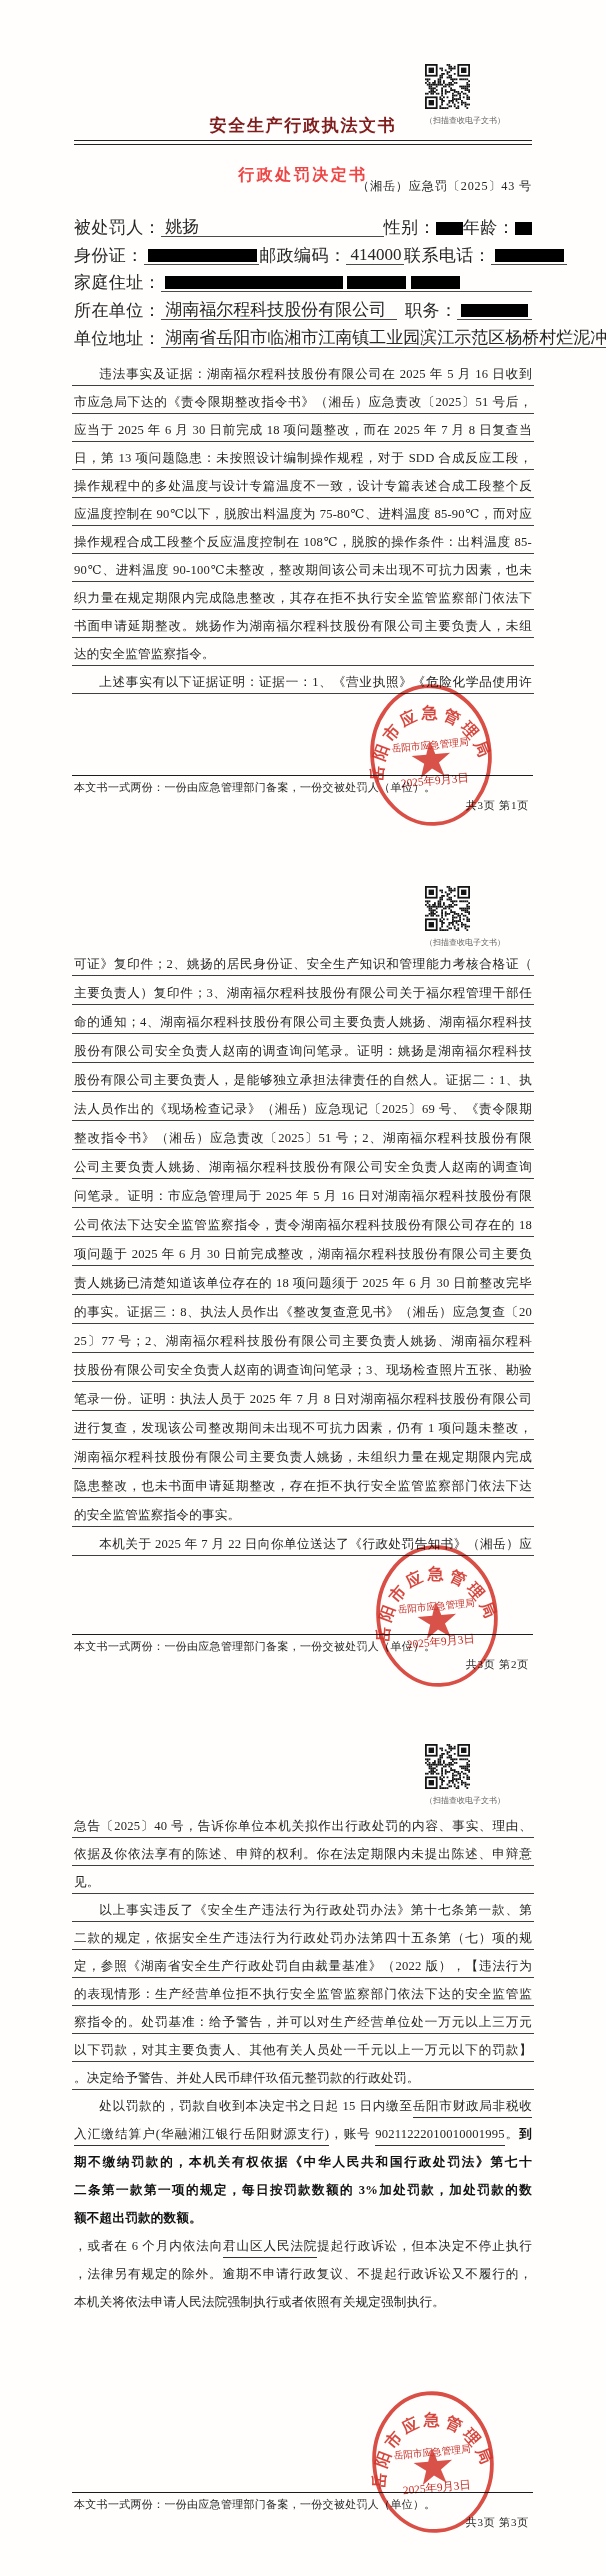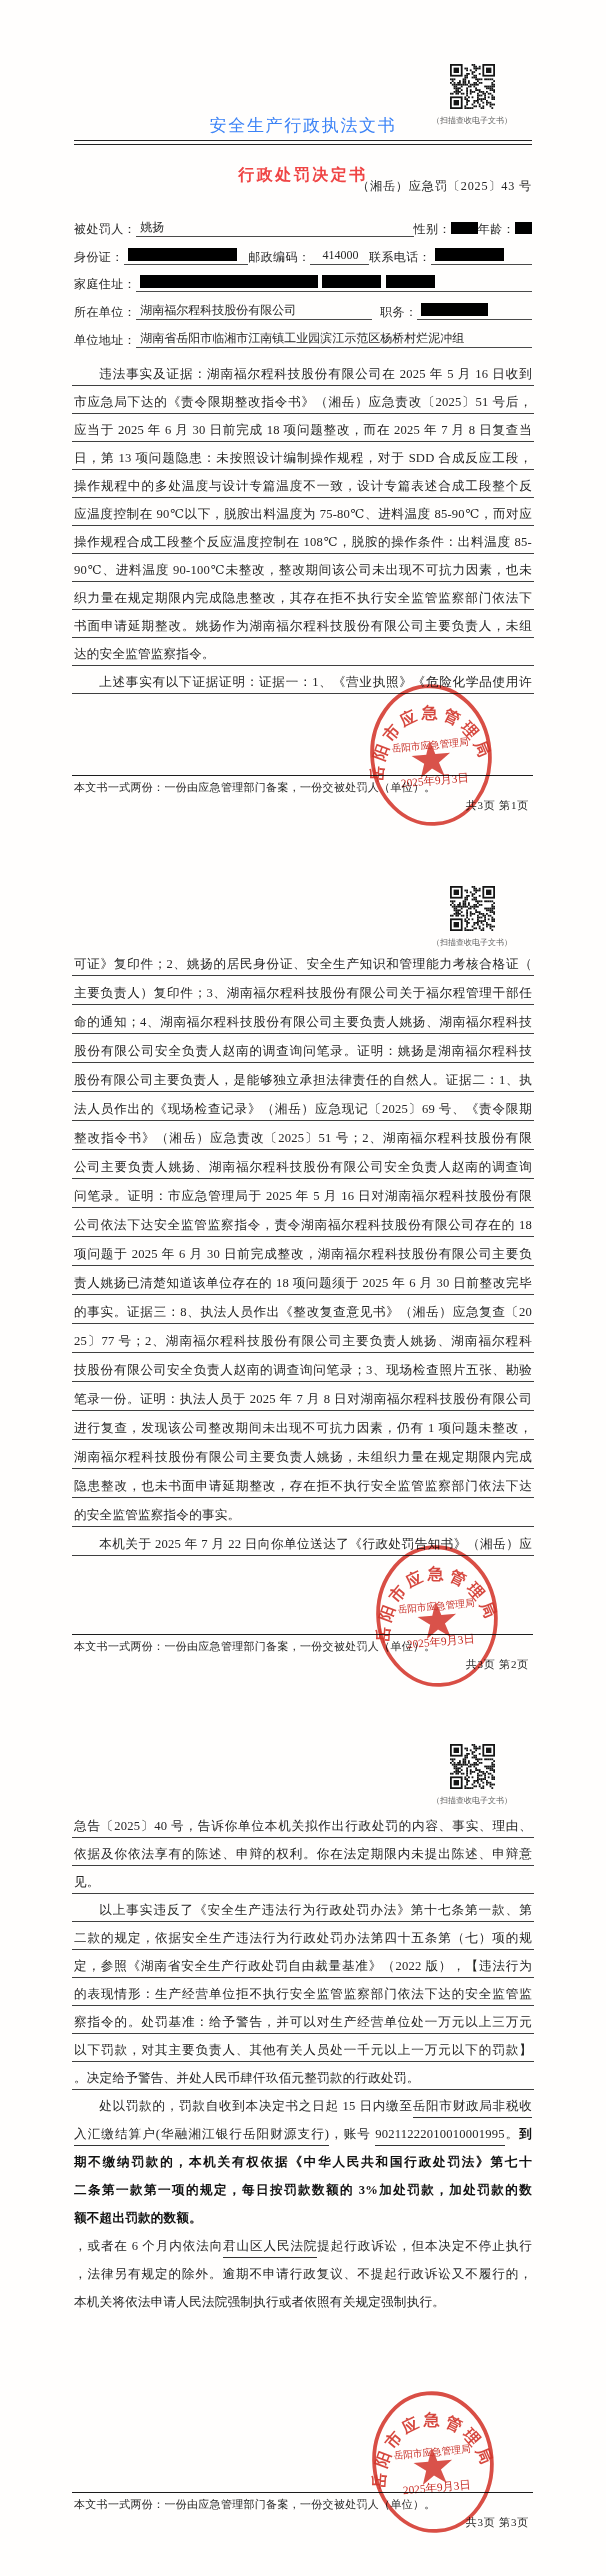--- a/index.html
+++ b/index.html
@@ -1,33 +1,33 @@
 <!DOCTYPE html>
 <html style="font-size:13.5px"><head>
 <meta charset="utf-8">
 <style>
   html,body{margin:0;padding:0;background:#ffffff;}
   body{width:606px;height:2576px;position:relative;font-family:"Liberation Serif","DejaVu Serif",serif;color:#262626;}
   .page{position:absolute;left:0;width:606px;height:859px;background:#fffefd;overflow:hidden;}
   #p1{top:0;} #p2{top:859px;} #p3{top:1717px;}
 
   
-  .qr-wrap{position:absolute;left:425px;width:94px;text-align:center;}
+  .qr-wrap{position:absolute;left:425px;width:94px;text-align:left;}
   #p1 .qr-wrap{top:64px;} #p2 .qr-wrap,#p3 .qr-wrap{top:27px;}
   .qrsvg{width:45px;height:45px;display:inline-block;fill:#151515;background:#fff;}
   .qr-caption{font-size:8px;color:#5d5d5d;white-space:nowrap;margin-top:1.7px;letter-spacing:0;}
 
   
-  .t1{position:absolute;left:74px;width:458px;top:114px;text-align:center;font-size:17px;font-weight:normal;letter-spacing:1.7px;color:#3b82f6;}
+  .t1{position:absolute;left:74px;width:458px;top:114px;text-align:center;font-size:17px;font-weight:bold;letter-spacing:1.7px;color:#7f1d1d;}
   .rule2{position:absolute;left:74px;width:458px;top:140px;height:3.4px;border-top:1.7px solid #222;border-bottom:1.7px solid #222;}
   .t2{position:absolute;left:74px;width:458px;top:165px;text-align:center;font-size:16px;font-weight:bold;letter-spacing:2.5px;color:#ef4444;}
   .docnum{position:absolute;left:74px;width:458px;top:178px;text-align:right;font-size:12.2px;letter-spacing:0.8px;}
 
   
-  .frow{position:absolute;left:74px;width:458px;display:flex;align-items:flex-end;font-size:12px;line-height:16px;}
+  .frow{position:absolute;left:74px;width:458px;display:flex;align-items:center;font-size:17px;line-height:16px;}
   #fr1{top:219px;} #fr2{top:247px;} #fr3{top:274px;} #fr4{top:302px;} #fr5{top:330px;}
   .flab{white-space:nowrap;letter-spacing:0.4px;}
   .uv{border-bottom:1px solid #4a4a4a;padding:0 2.5px 0.8px 4.2px;white-space:nowrap;position:relative;}
   .grow{flex:1;}
   .redact{display:inline-block;background:#000;height:12.6px;vertical-align:-1.7px;}
   .rgap{display:inline-block;width:4.2px;}
 
   
   .body{position:absolute;left:74px;width:458px;}
   #p1 .body{top:366px;} #p2 .body{top:97px;} #p3 .body{top:101px;}

